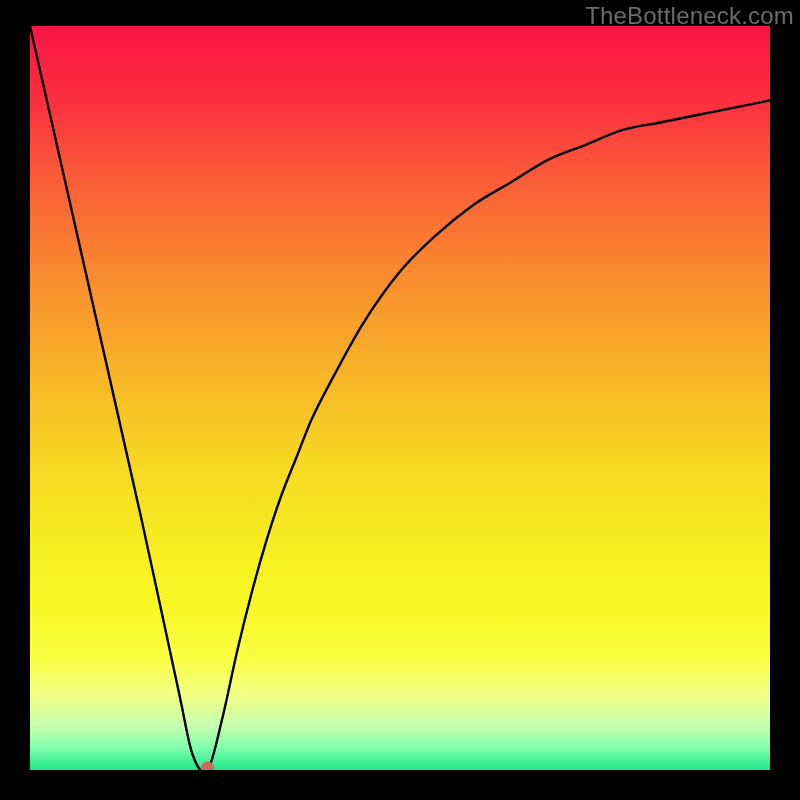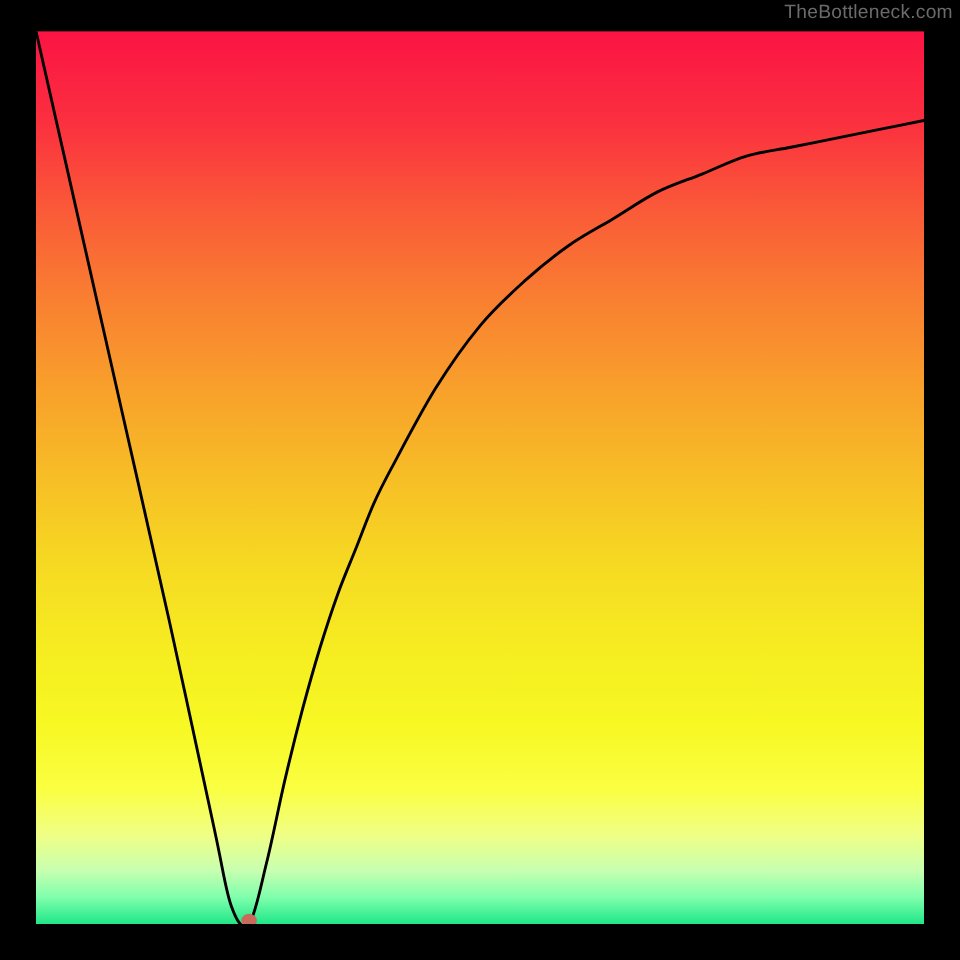--- a/index.html
+++ b/index.html
@@ -15,21 +15,21 @@
     position: relative;
     width: 800px;
     height: 800px;
     background: #000;
   }
   .watermark {
     position: absolute;
     top: 2px;
     right: 6px;
     color: #6b6b6b;
-    font-size: 16px;
+    font-size: 24px;
     font-weight: 500;
     letter-spacing: 0.2px;
     z-index: 5;
   }
   .plot {
     position: absolute;
     left: 30px;
     top: 26px;
     width: 740px;
     height: 744px;

